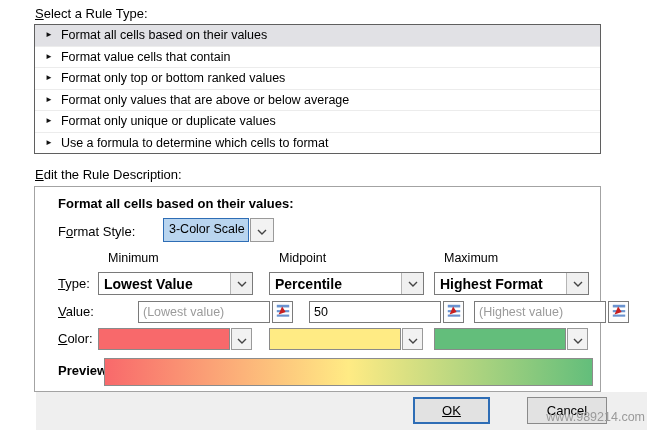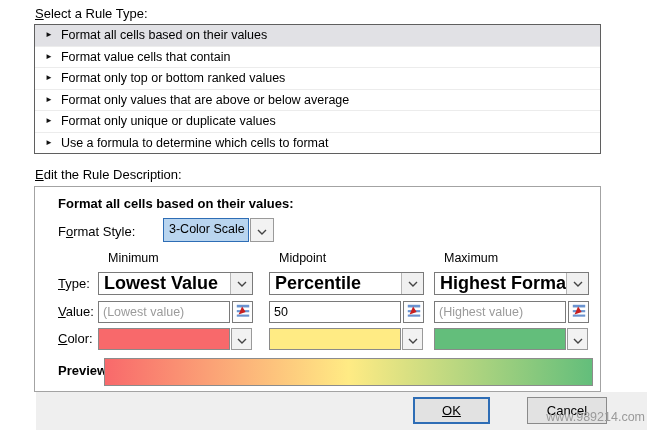--- a/index.html
+++ b/index.html
@@ -46,30 +46,30 @@
   .col-header { position:absolute; top:64px; font-size:12.5px;margin-left:8px; }
   .row-label  { position:absolute; left:23px; font-size:13px; }
 
   .col { position:absolute; top:0; width:155px; height:206px; }
   .col-min { left:63px; } .col-mid { left:234px; } .col-max { left:399px; }
 
   .type-combo {
     position:absolute; top:85px; left:0; width:155px; height:23px;
     border:1px solid #7a7a7a; background:#fff; display:flex; align-items:center;
   }
-  .type-text { flex:1; font-size:18px; font-weight:bold; padding-left:5px; white-space:nowrap; overflow:hidden; }
+  .type-text { flex:1; font-size:14px; font-weight:bold; padding-left:5px; white-space:nowrap; overflow:hidden; }
   .type-arrow {
     width:22px; align-self:stretch; background:#f0f0f0; border-left:1px solid #b5b5b5;
     display:flex; align-items:center; justify-content:center;
   }
 
   .value-row { position:absolute; top:114px; left:0; height:22px; display:flex; }
   .value-input {
     width:132px; height:22px; border:1px solid #7a7a7a; background:#fff;
-    font-family:"Liberation Sans", sans-serif; font-size:12.5px; padding:0 4px; outline:none;
+    font-family:"Liberation Sans", sans-serif; font-size:12.5px; padding:0 4px; outline:none;margin-left:40px;
   }
   .value-input.disabled { color:#9b9b9b; }
   .ref-btn {
     width:21px; height:22px; margin-left:2px; border:1px solid #7a7a7a; background:#fdfdfd;
     display:flex; align-items:center; justify-content:center; padding:0;
   }
 
   .color-row { position:absolute; top:141px; left:0; height:22px; display:flex; }
   .swatch { width:132px; height:22px; border:1px solid #8a8a8a; }
 

